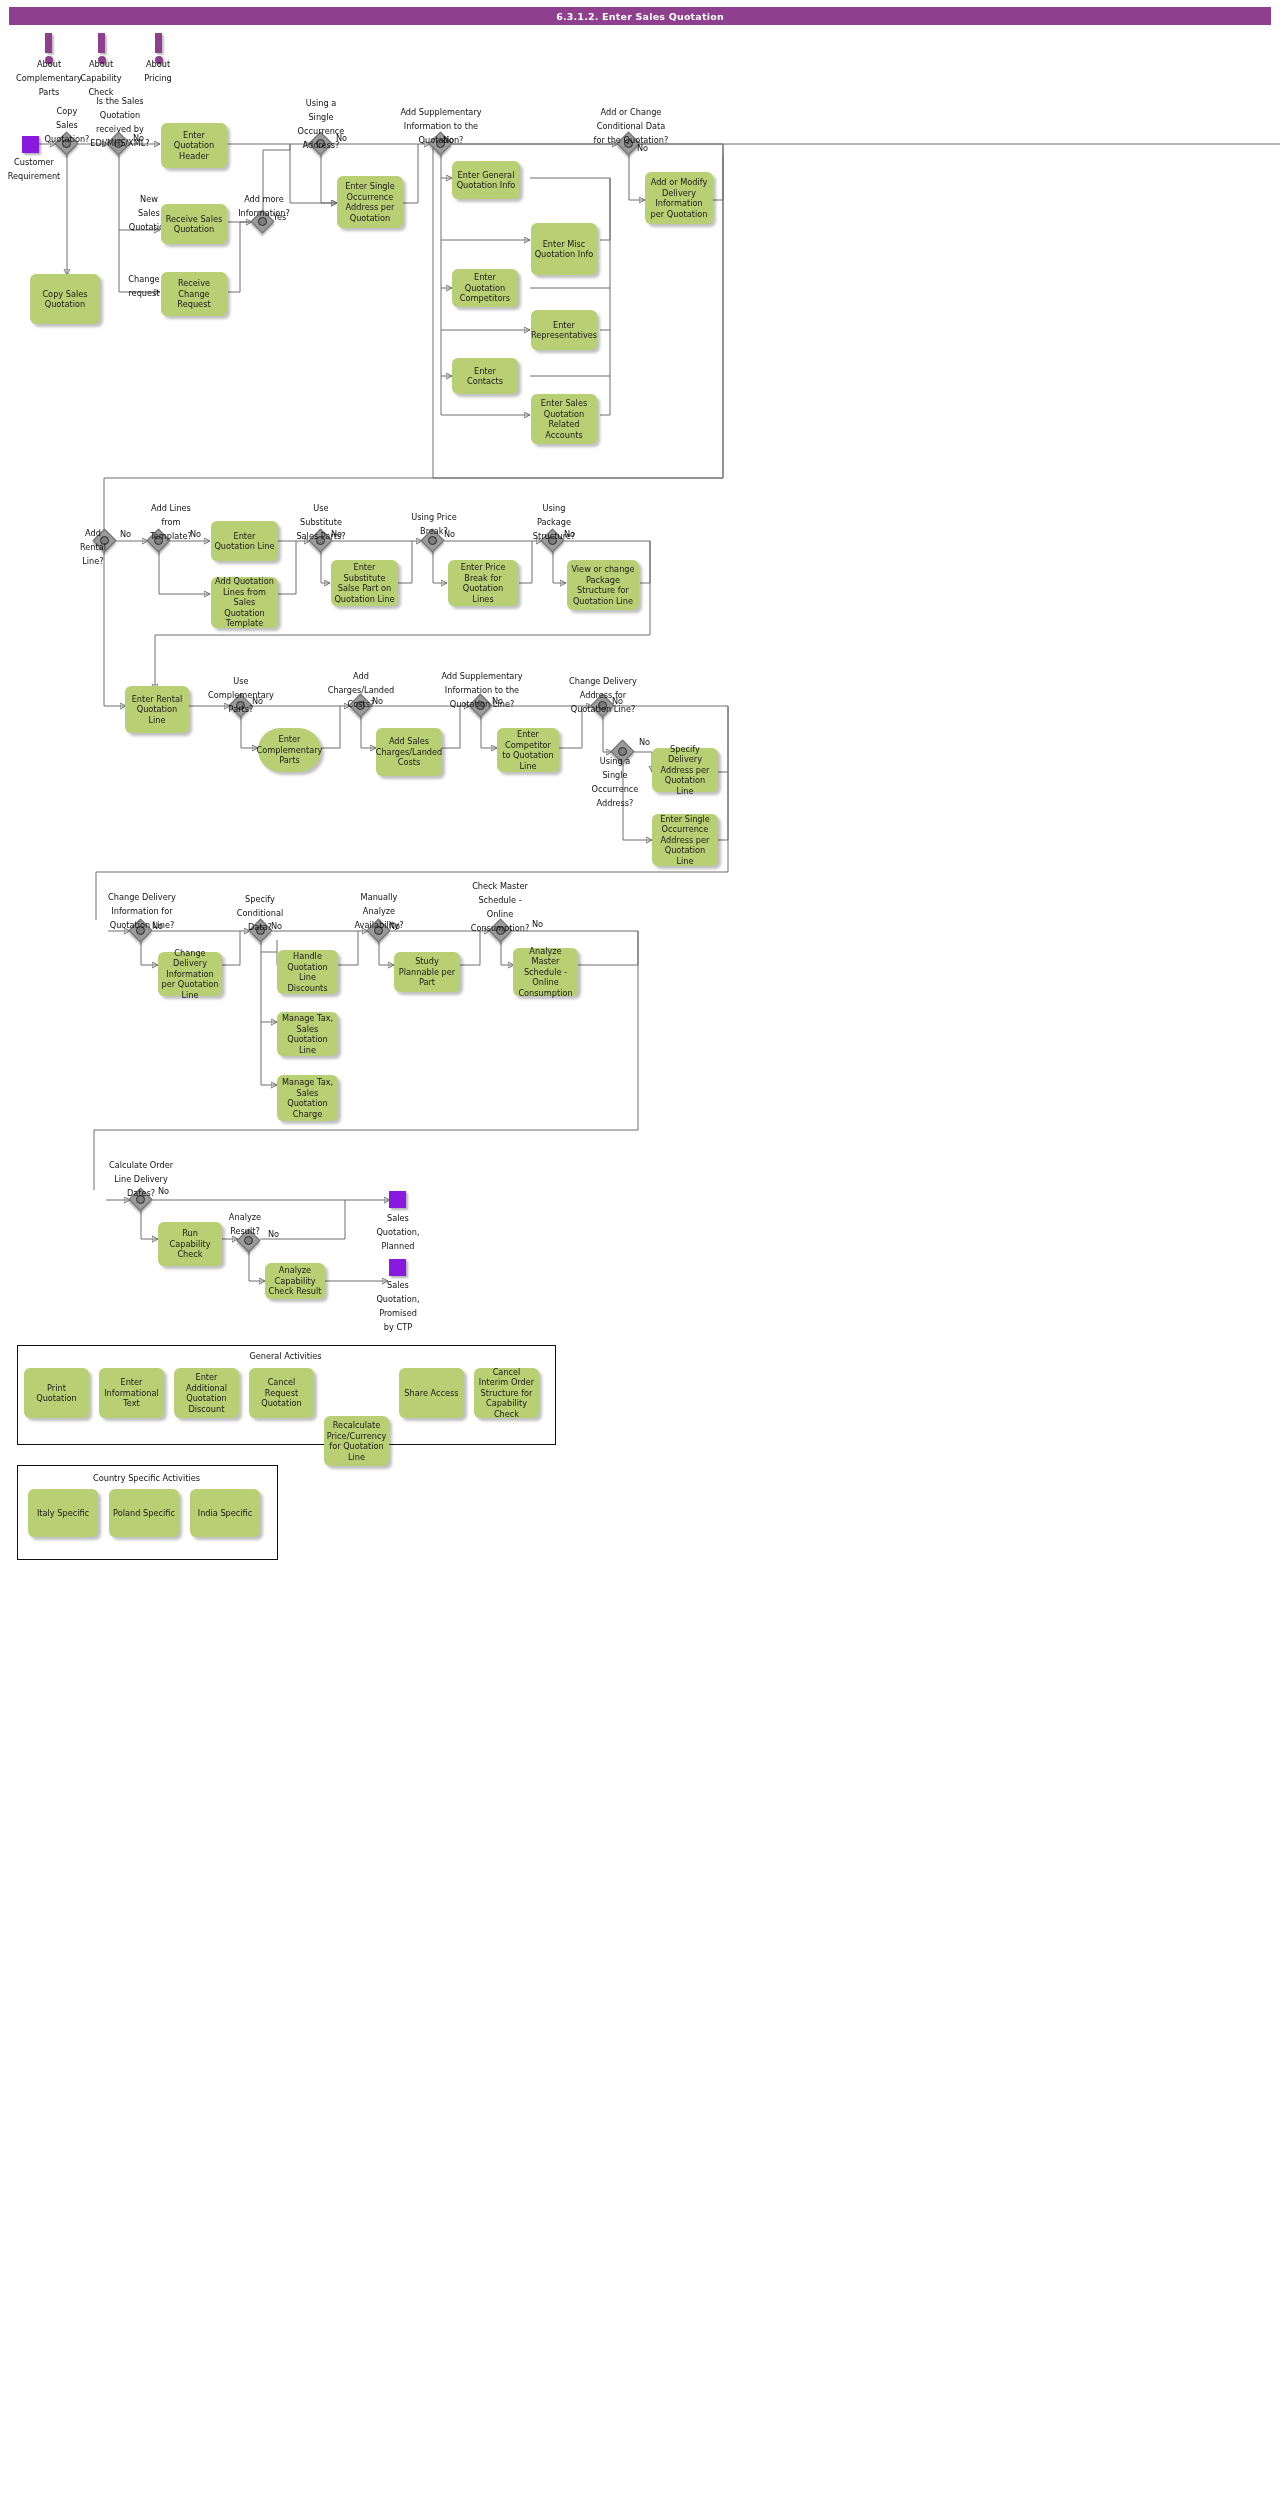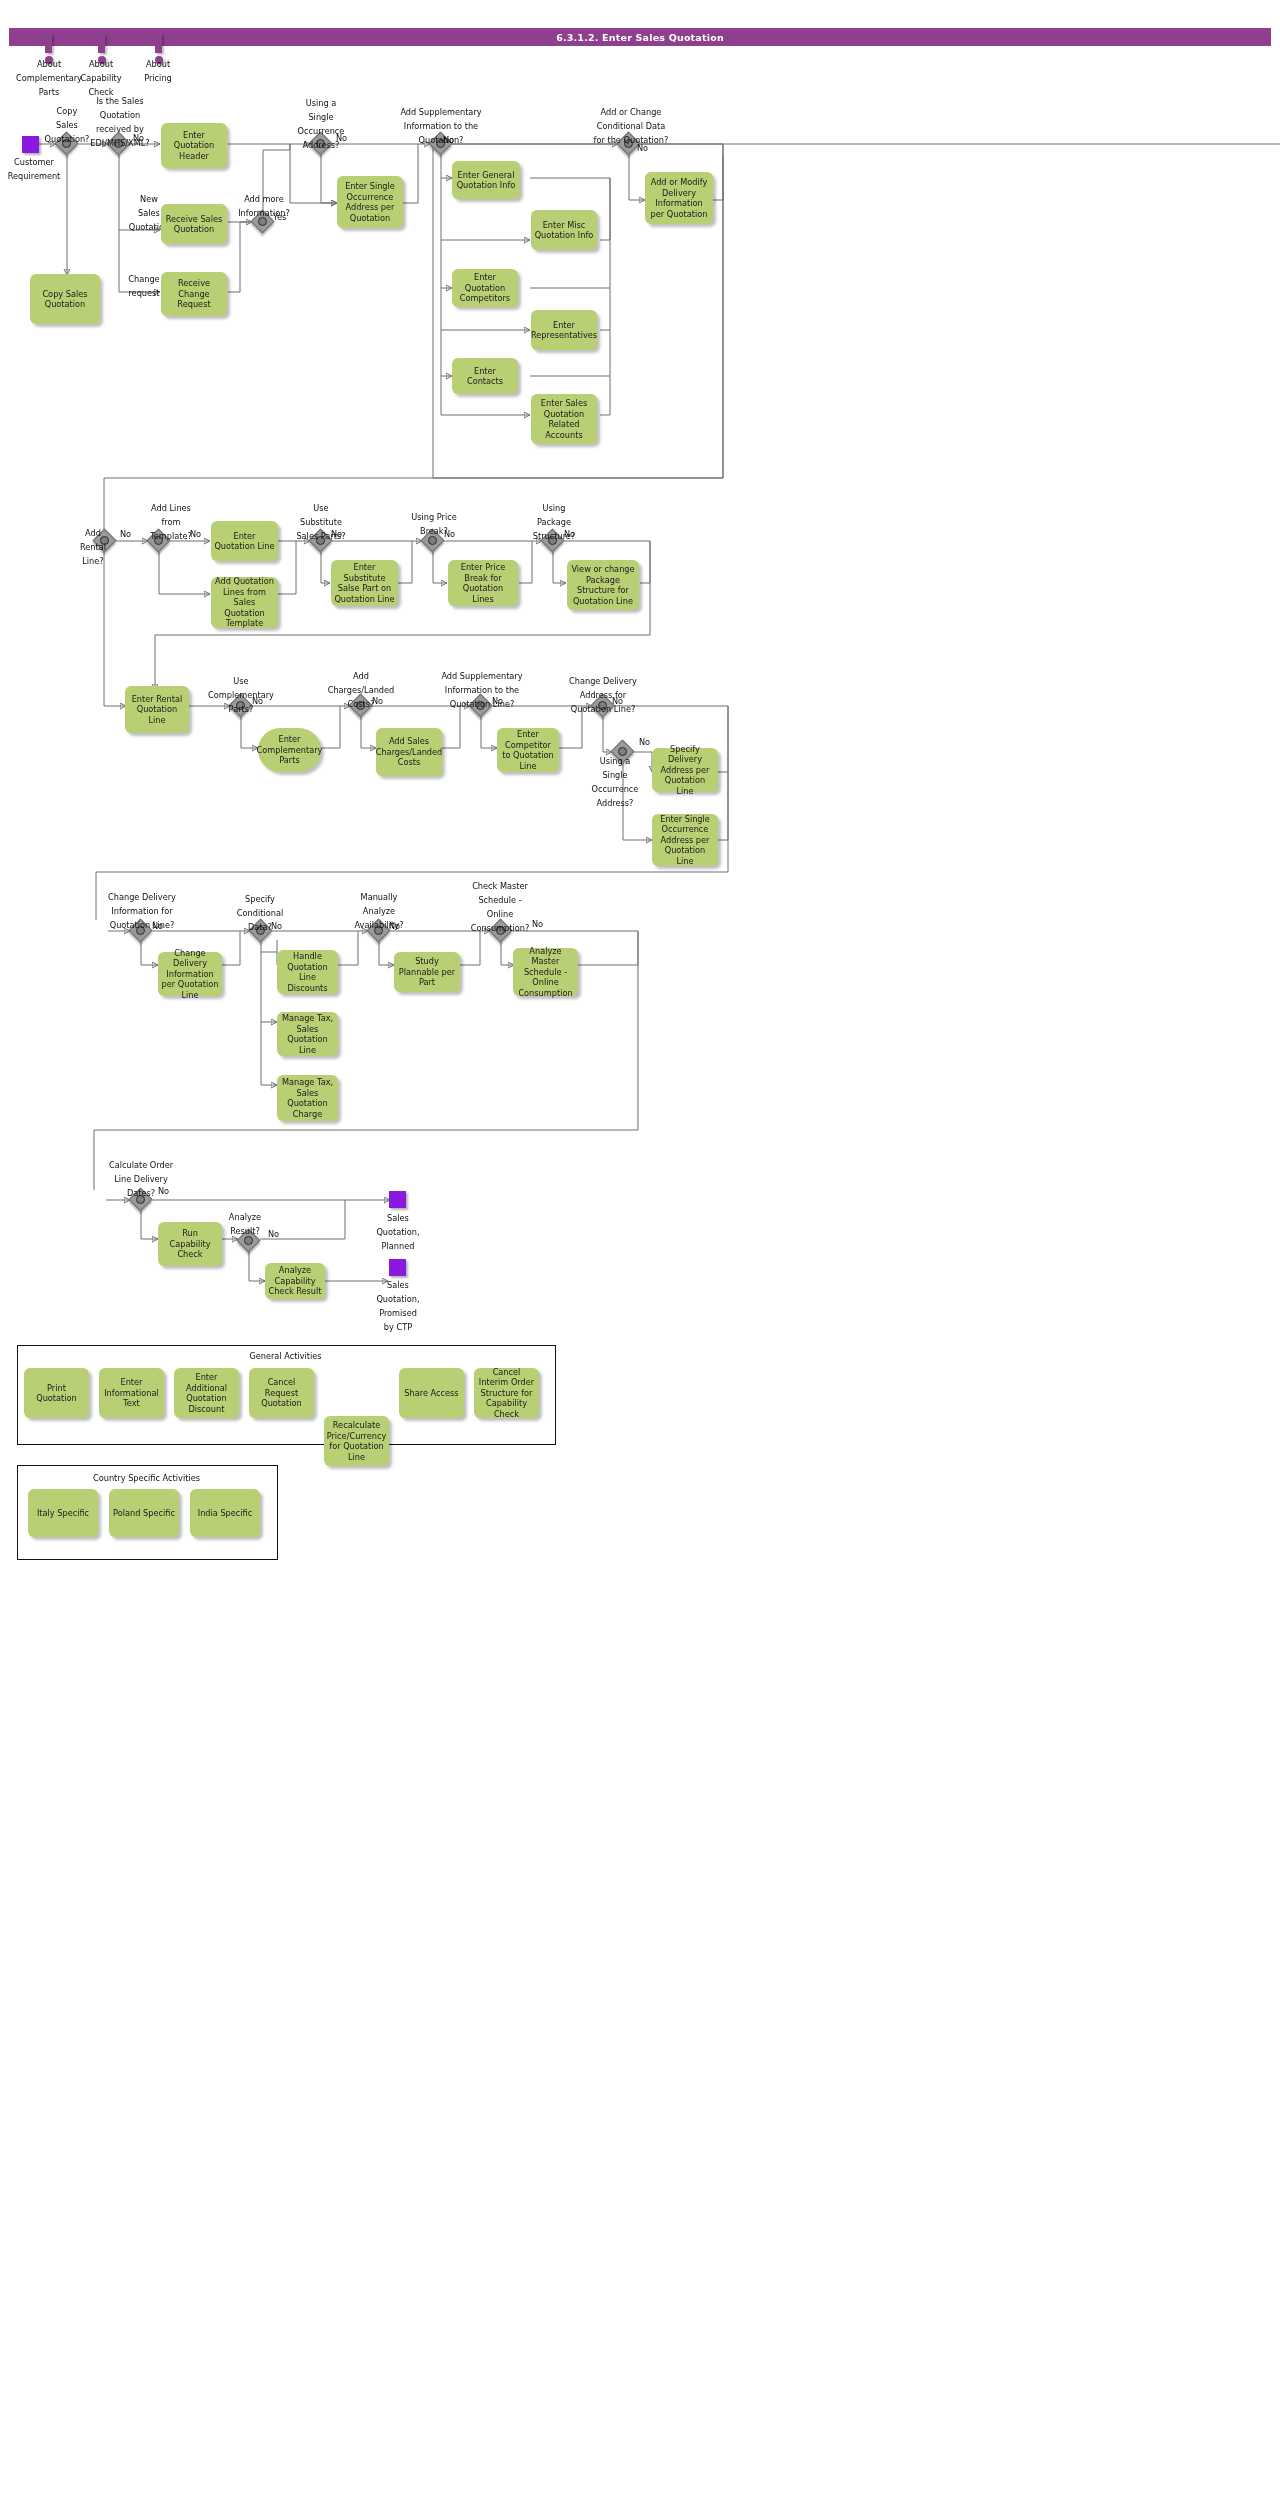--- a/index.html
+++ b/index.html
@@ -10,21 +10,20 @@
   }
   #canvas{position:absolute;left:0;top:0;width:1280px;height:2500px;}
 
   
   .titlebar{
     position:absolute;left:9px;top:7px;width:1262px;height:18px;
     background:#8e3f8e;color:#ffffff;
     font-size:9.5px;font-weight:bold;
     display:flex;align-items:center;justify-content:center;
     letter-spacing:.2px;
-    margin-top:21px;
   }
 
   
   .act{
     position:absolute;
     background:#b9cf74;
     border-radius:6px;
     box-shadow:3px 3px 3px rgba(0,0,0,.25);
     color:#1a1a1a;
     font-size:8.2px;
@@ -311,21 +310,21 @@
       <div class="dia"></div>
       <div class="ring"></div>
     </div>
   <div class="lbl" style="left:380px;top:105px;width:122px;">Add Supplementary
 Information to the
 Quotation?</div>
   <div class="yn" style="left:443px;top:135px;">No</div>
 
   <div class="act" style="left:452px;top:161px;width:68px;height:38px;">Enter General
 Quotation Info</div>
-  <div class="act" style="left:531px;top:210px;width:66px;height:40px;">Enter Misc
+  <div class="act" style="left:531px;top:223px;width:66px;height:52px;">Enter Misc
 Quotation Info</div>
   <div class="act" style="left:452px;top:269px;width:66px;height:38px;">Enter Quotation
 Competitors</div>
   <div class="act" style="left:531px;top:310px;width:66px;height:40px;">Enter
 Representatives</div>
   <div class="act" style="left:452px;top:358px;width:66px;height:36px;">Enter Contacts</div>
   <div class="act" style="left:531px;top:394px;width:66px;height:50px;">Enter Sales
 Quotation
 Related
 Accounts</div>

